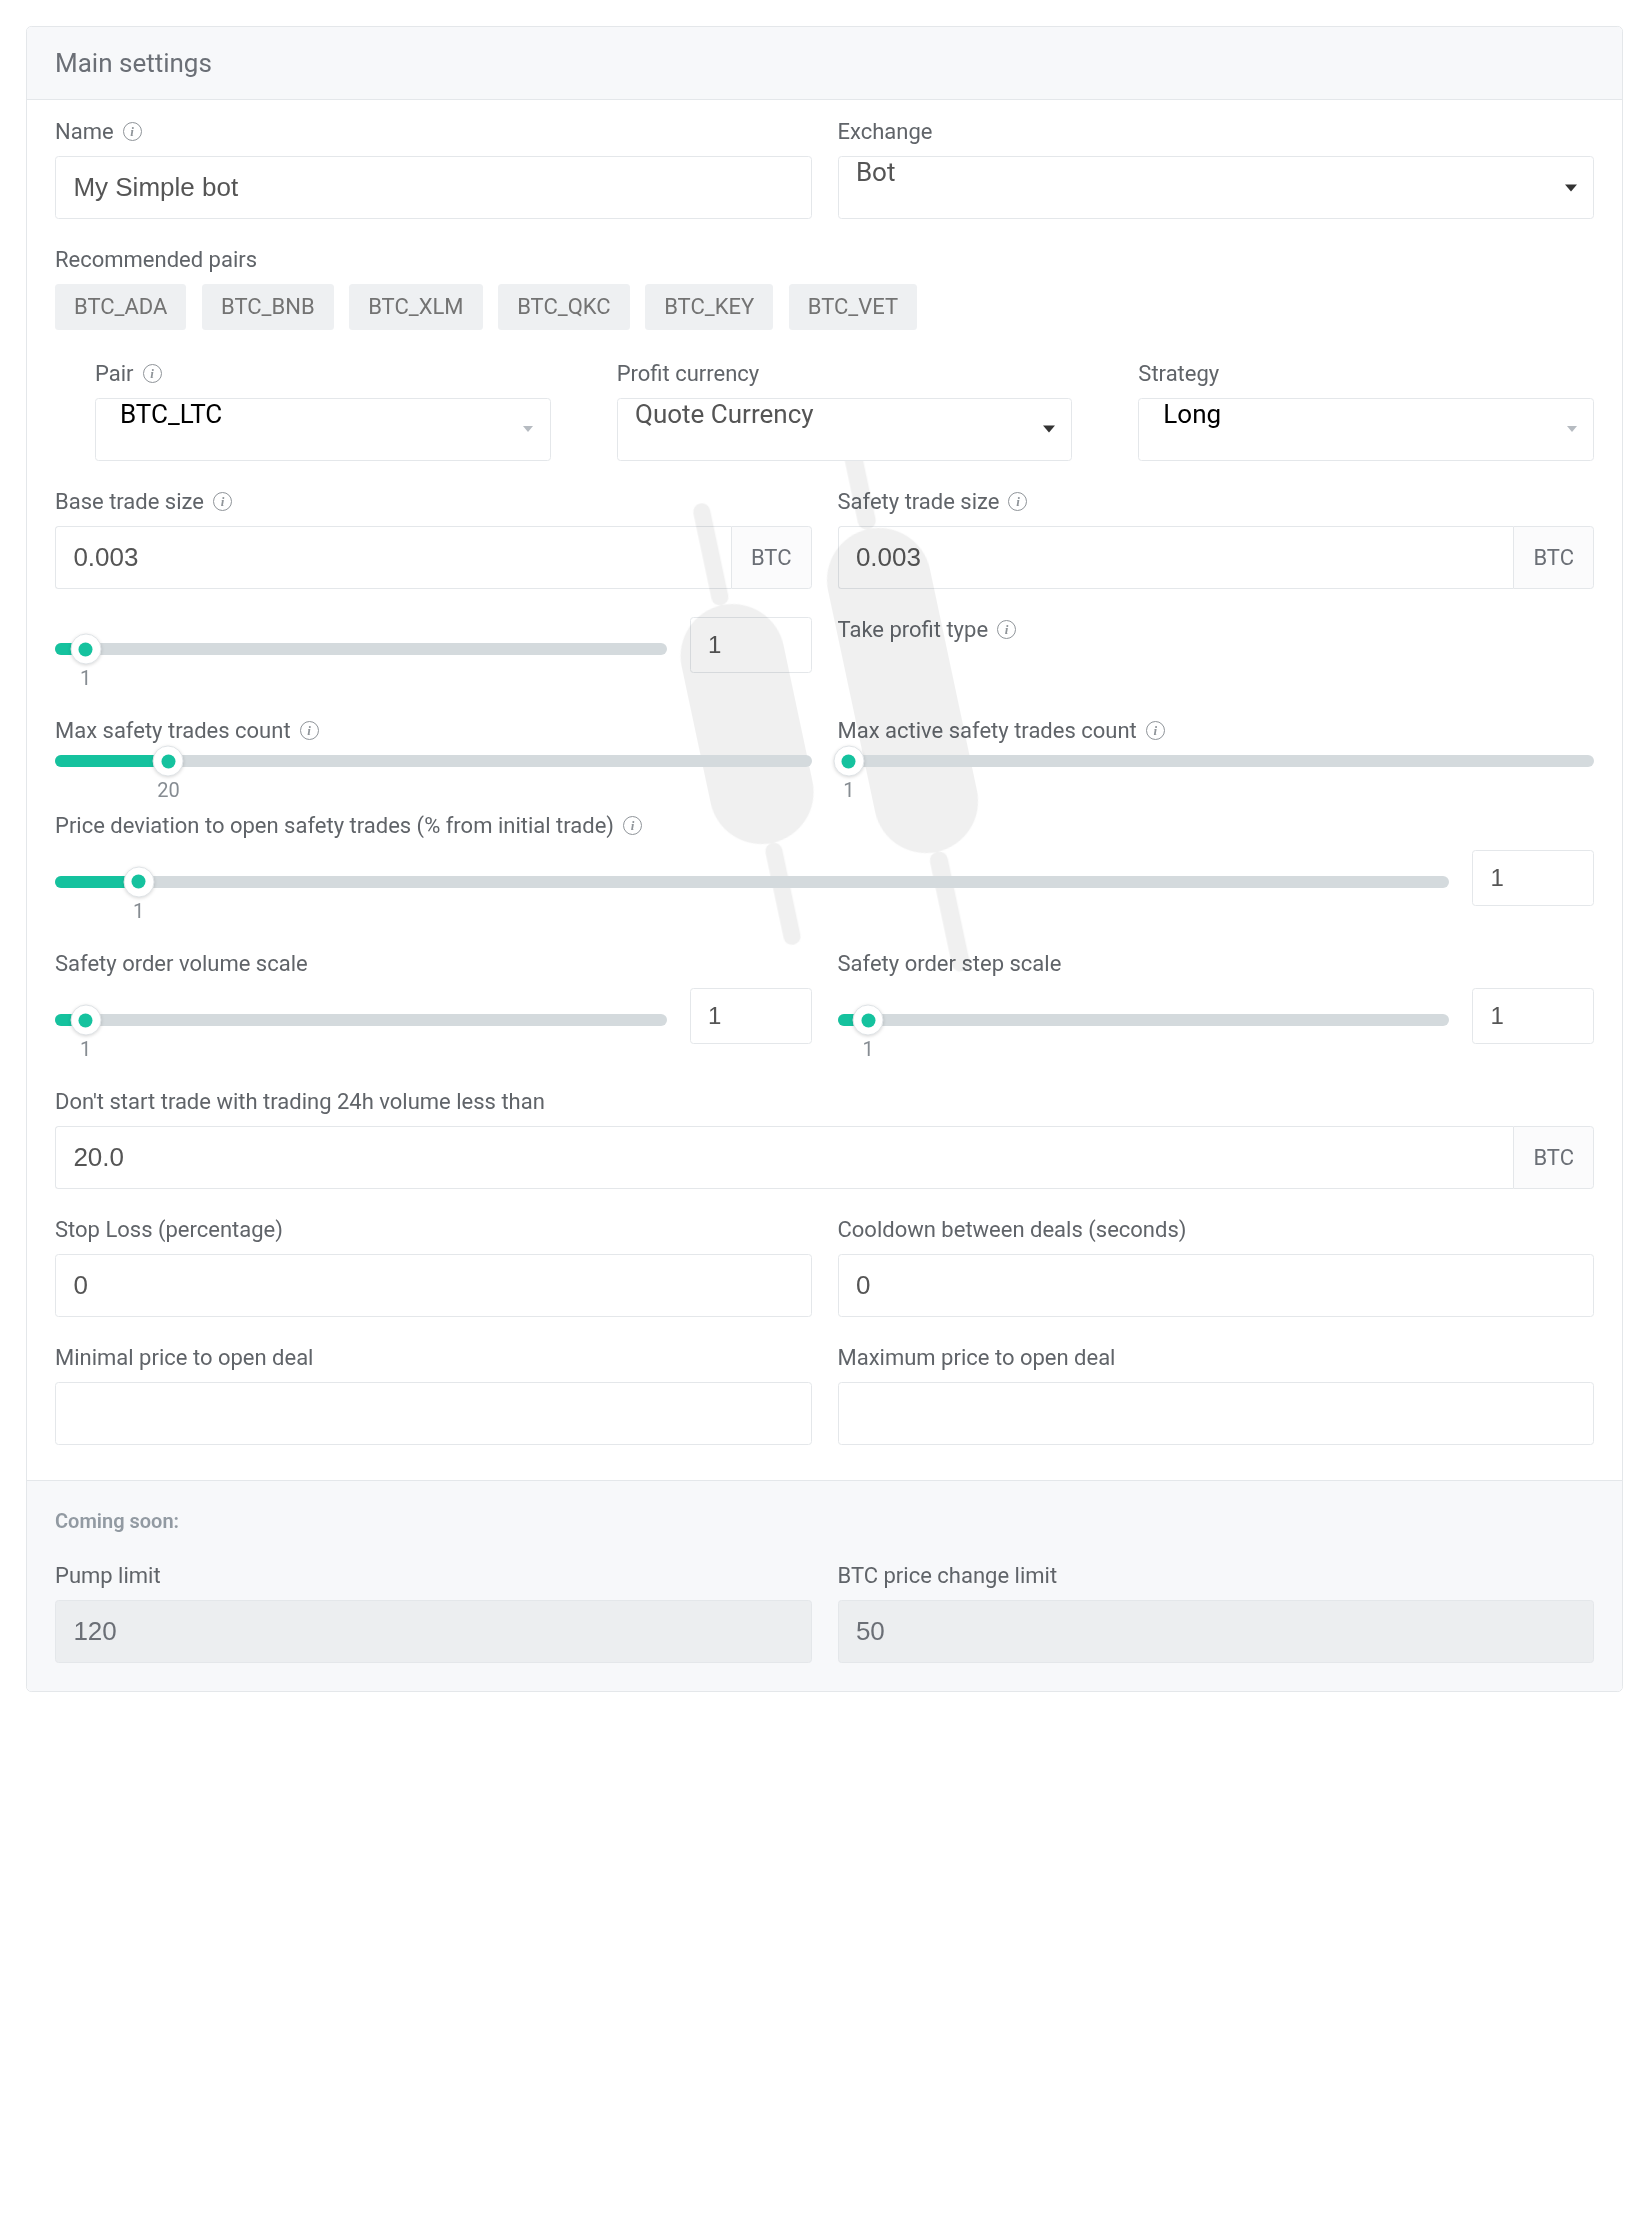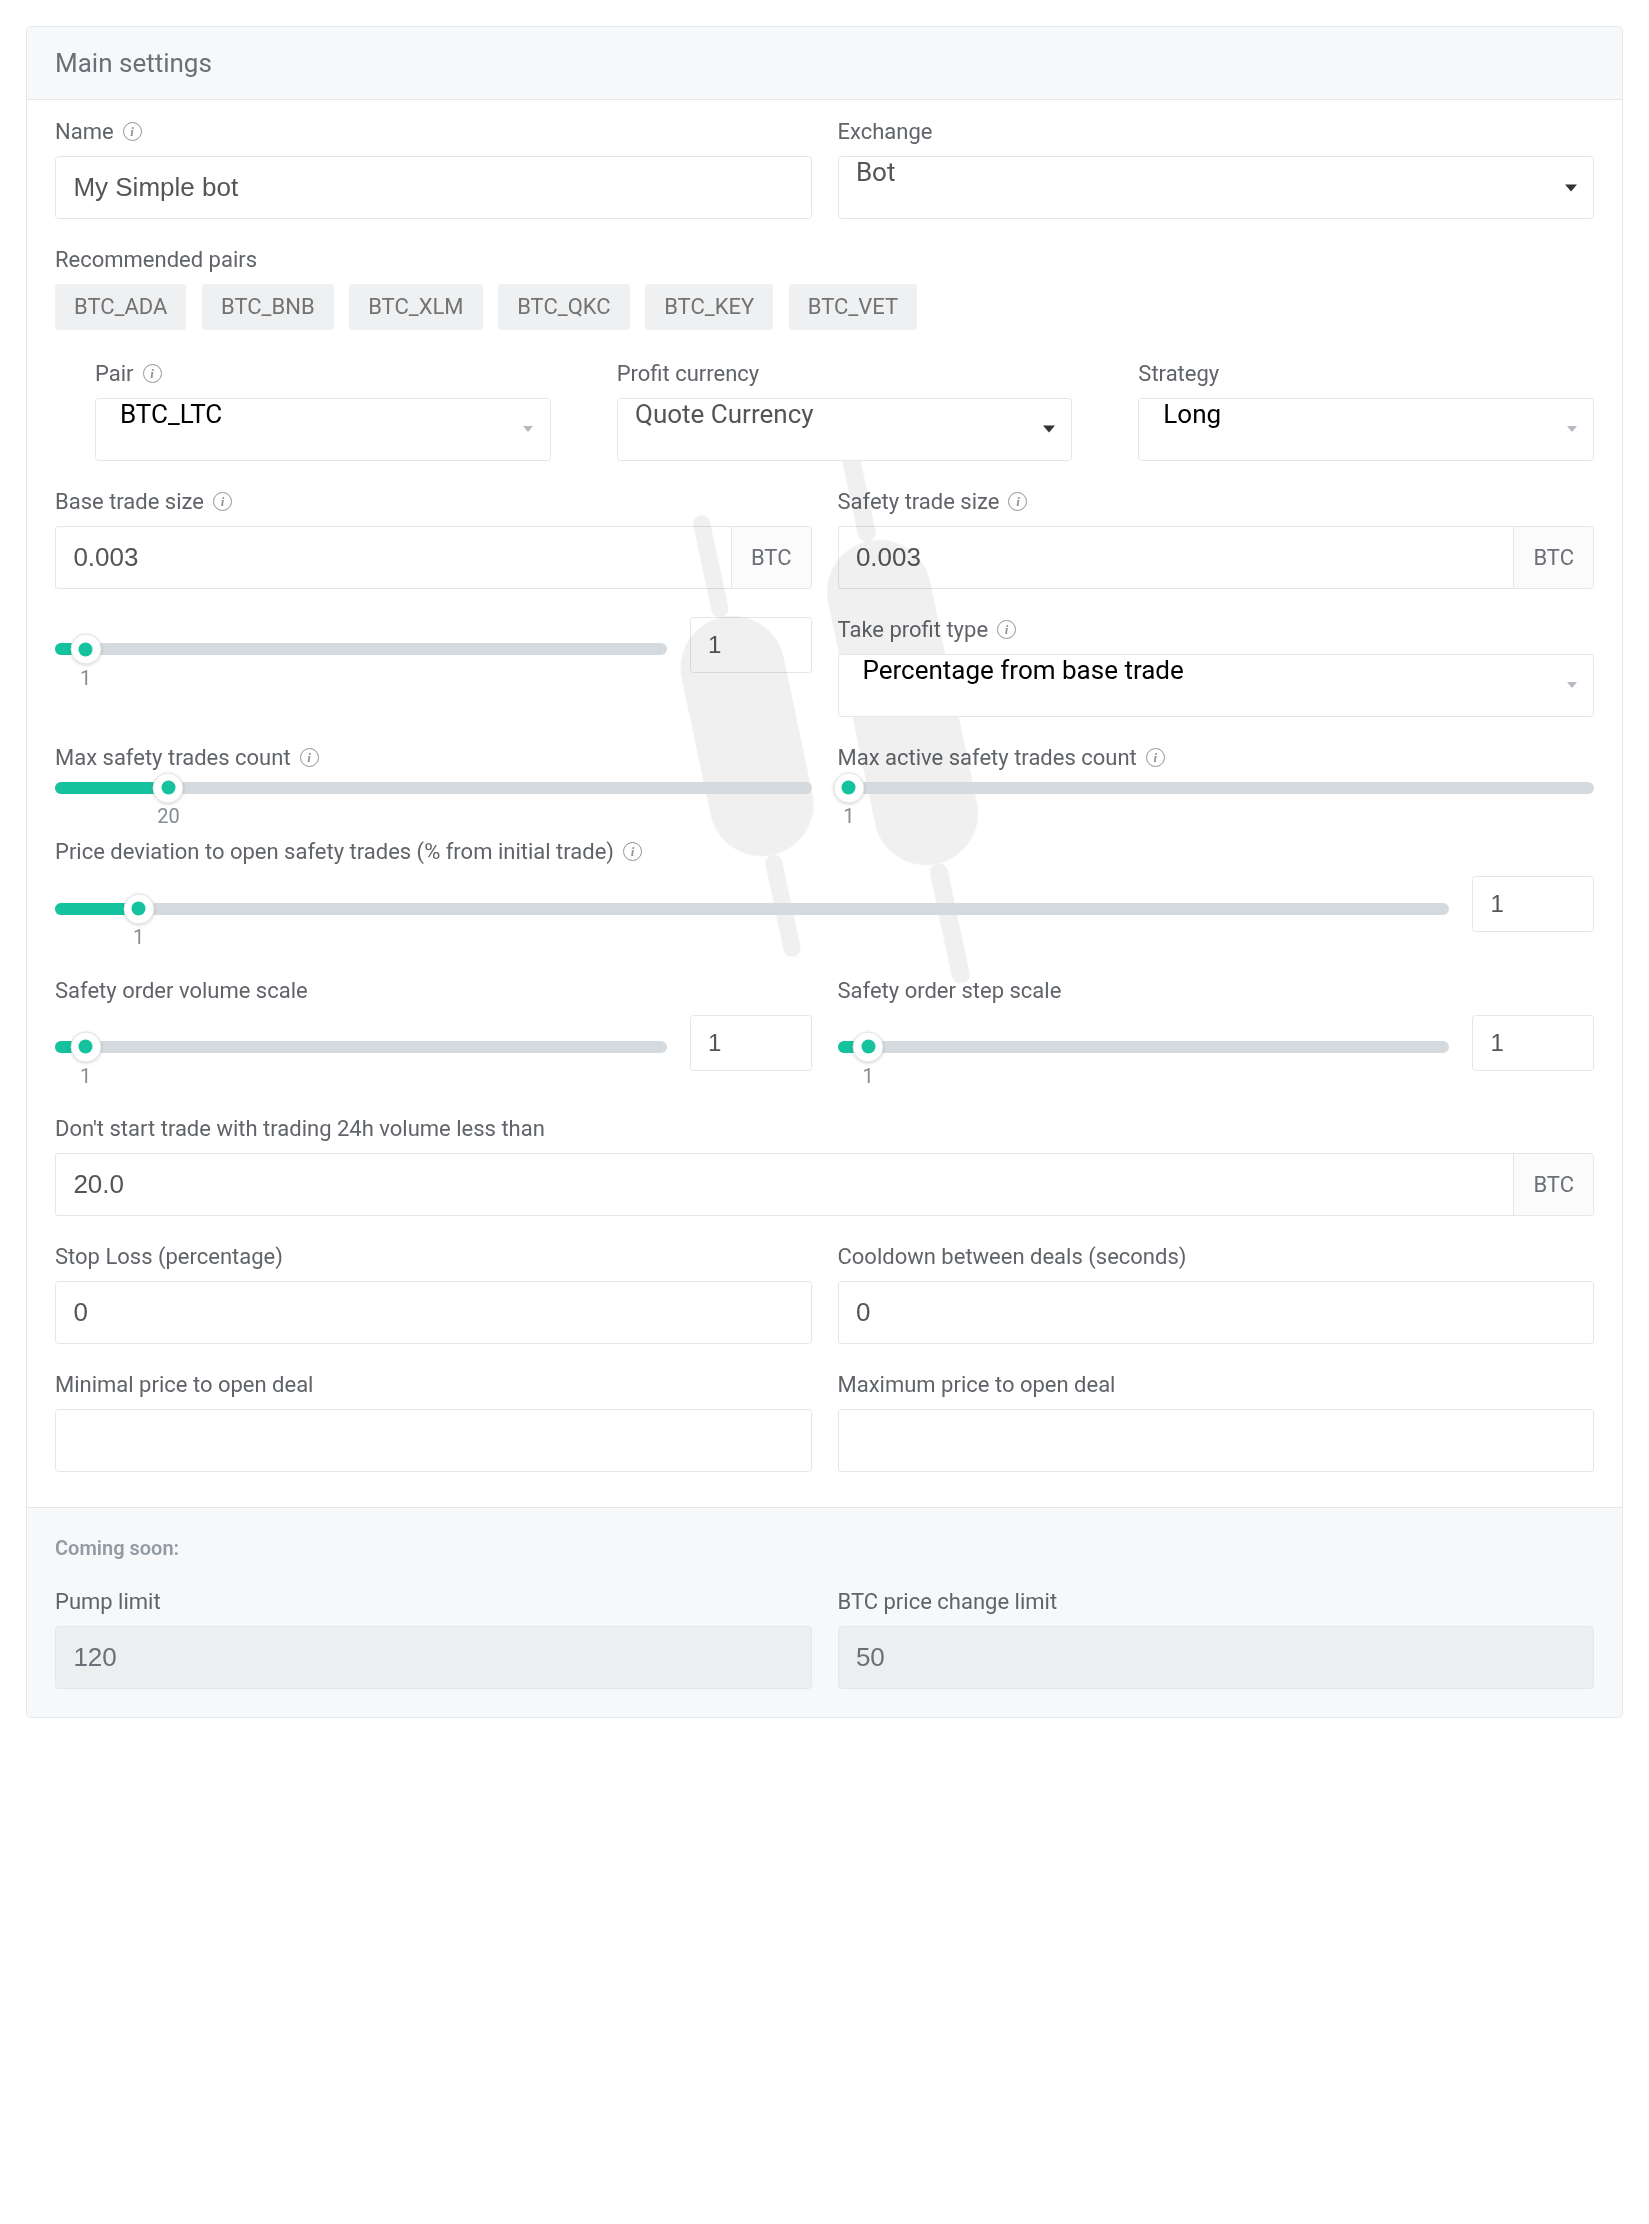--- a/index.html
+++ b/index.html
@@ -311,23 +311,20 @@
               <div class="tick" style="left: 5%;">1</div>
             </div>
             <input class="text-input small" value="1" style="">
           </div>
         </div>
         <div class="col">
           <label class="fld">
             <span>Take profit type</span>
             <span class="info-icon"></span>
           </label>
-          <div class="select-wrap light">
-            <div class="select2">Percentage from base trade</div>
-          </div>
         </div>
       </div>
 
       <div class="row" style="margin-top:26px">
         <div class="col">
           <label class="fld">
             <span>Max safety trades count</span>
             <span class="info-icon"></span>
           </label>
           <div class="slider-block">

